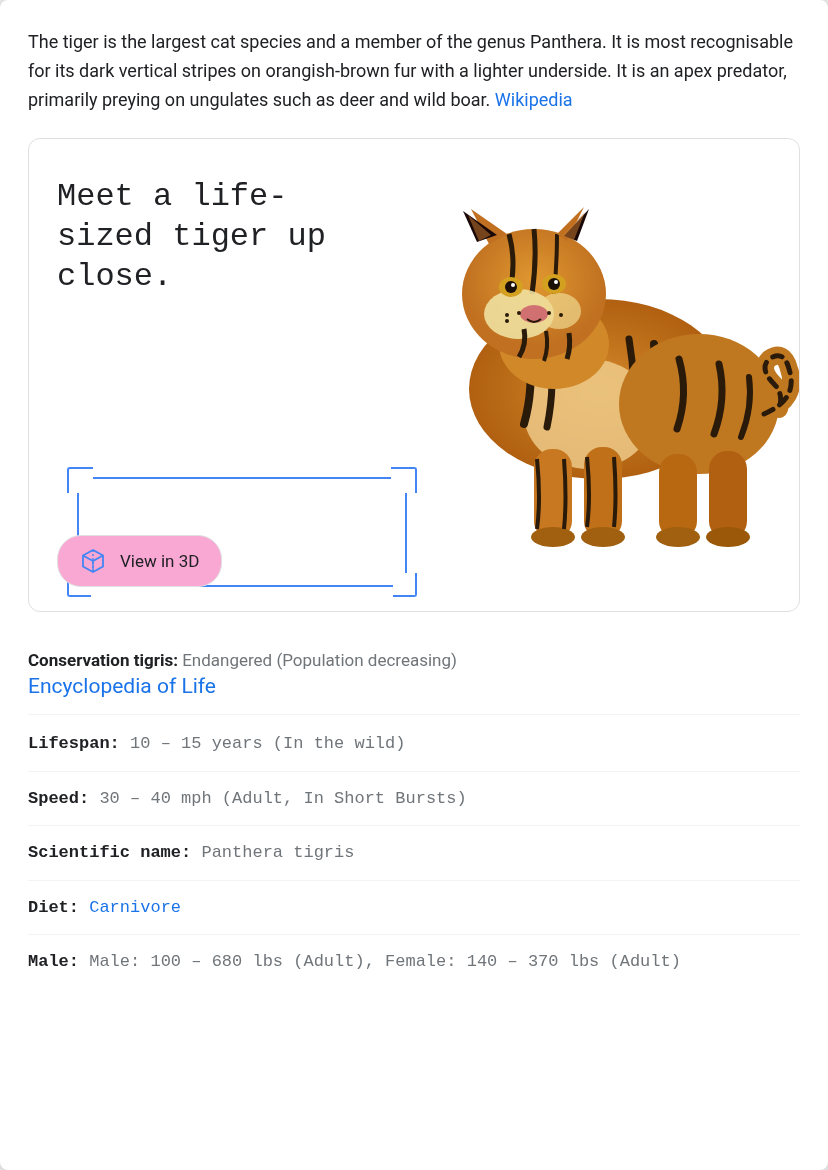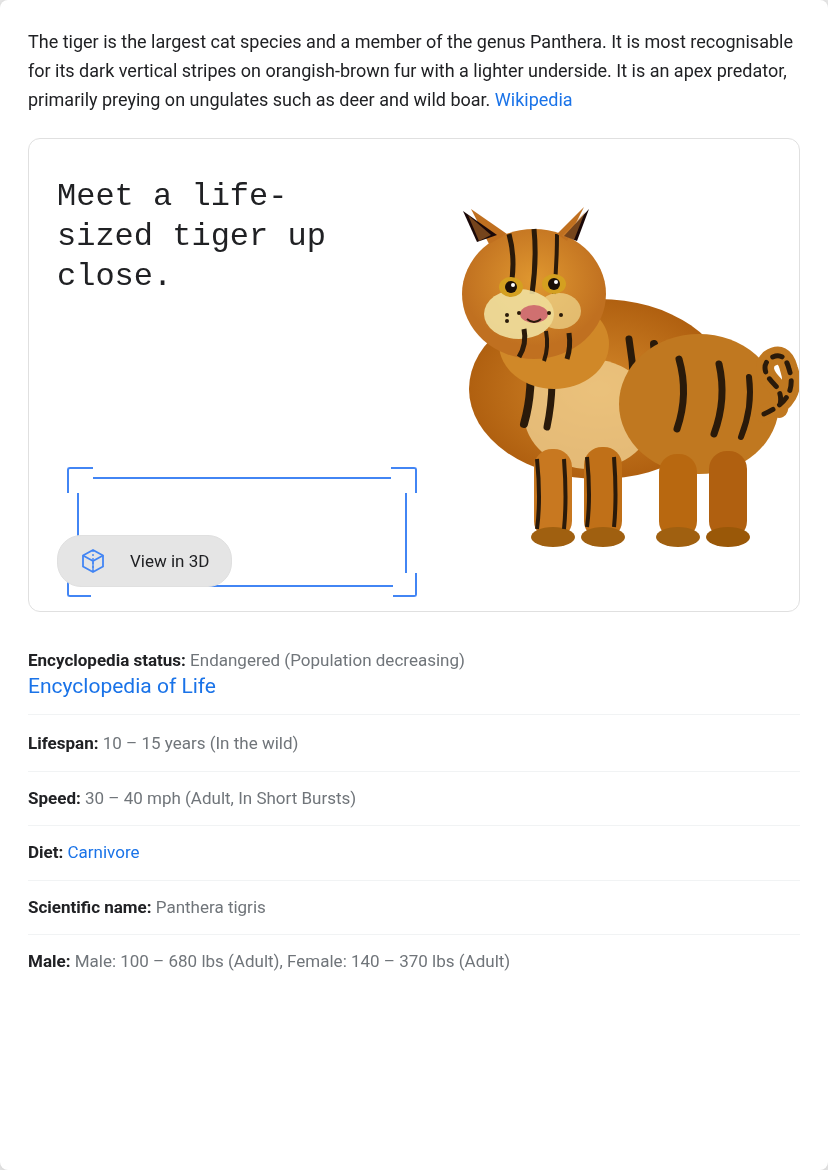--- a/index.html
+++ b/index.html
@@ -150,22 +150,22 @@
       height: 24px;
       border-bottom: 2.5px solid #4285f4;
       border-right: 2.5px solid #4285f4;
       border-radius: 0 0 3px 0;
       background: #fff;
     }
 
     .view3d-btn {
       display: flex;
       align-items: center;
-      gap: 24px;
-      background: #e5e5e5;
+      gap: 14px;
+      background: #f9a8d4;
       border: 1px solid #e0e0e0;
       border-radius: 24px;
       padding: 12px 22px;
       font-size: 17px;
       color: #202124;
       cursor: pointer;
       font-family: inherit;
       font-weight: 400;
       position: relative;
       z-index: 4;
@@ -180,20 +180,21 @@
     
     .info-section {
       padding-top: 4px;
     }
 
     .info-row {
       padding: 14px 0;
       border-bottom: 1px solid #f1f3f4;
       font-size: 17px;
       line-height: 1.5;
+      font-family: Liberation Mono, monospace;
     }
 
     .info-row:last-child {
       border-bottom: none;
     }
 
     .info-label {
       font-weight: 700;
       color: #202124;
     }
@@ -356,48 +357,48 @@
           <span>View in 3D</span>
         </button>
       </div>
     </div>
   </div>
 
   <div class="info-section">
 
     <div class="conservation-row">
       <div class="conservation-status">
-        <span class="info-label">Encyclopedia status:</span>
+        <span class="info-label">Conservation tigris:</span>
         <span class="info-value"> <span>Endangered (Population decreasing)</span></span>
       </div>
       <a class="encyclopedia-link" href="#">Encyclopedia of Life</a>
     </div>
 
     <div class="divider"></div>
 
     <div class="info-row">
       <span class="info-label">Lifespan:</span>
       <span class="info-value"> 10 – 15 years (In the wild)</span>
     </div>
 
     <div class="info-row">
       <span class="info-label">Speed:</span>
       <span class="info-value"> 30 – 40 mph (Adult, In Short Bursts)</span>
+    </div>
+
+    <div class="info-row">
+      <span class="info-label">Scientific name:</span>
+      <span class="info-value"> Panthera tigris</span>
     </div>
 
     <div class="info-row">
       <span class="info-label">Diet:</span>
       <span> </span>
       <a class="info-link" href="#">Carnivore</a>
     </div>
 
     <div class="info-row">
-      <span class="info-label">Scientific name:</span>
-      <span class="info-value"> Panthera tigris</span>
-    </div>
-
-    <div class="info-row">
       <span class="info-label">Male:</span>
       <span class="info-value"> Male: 100 – 680 lbs (Adult), Female: 140 – 370 lbs (Adult)</span>
     </div>
 
   </div>
 </div>
 
 </body></html>

